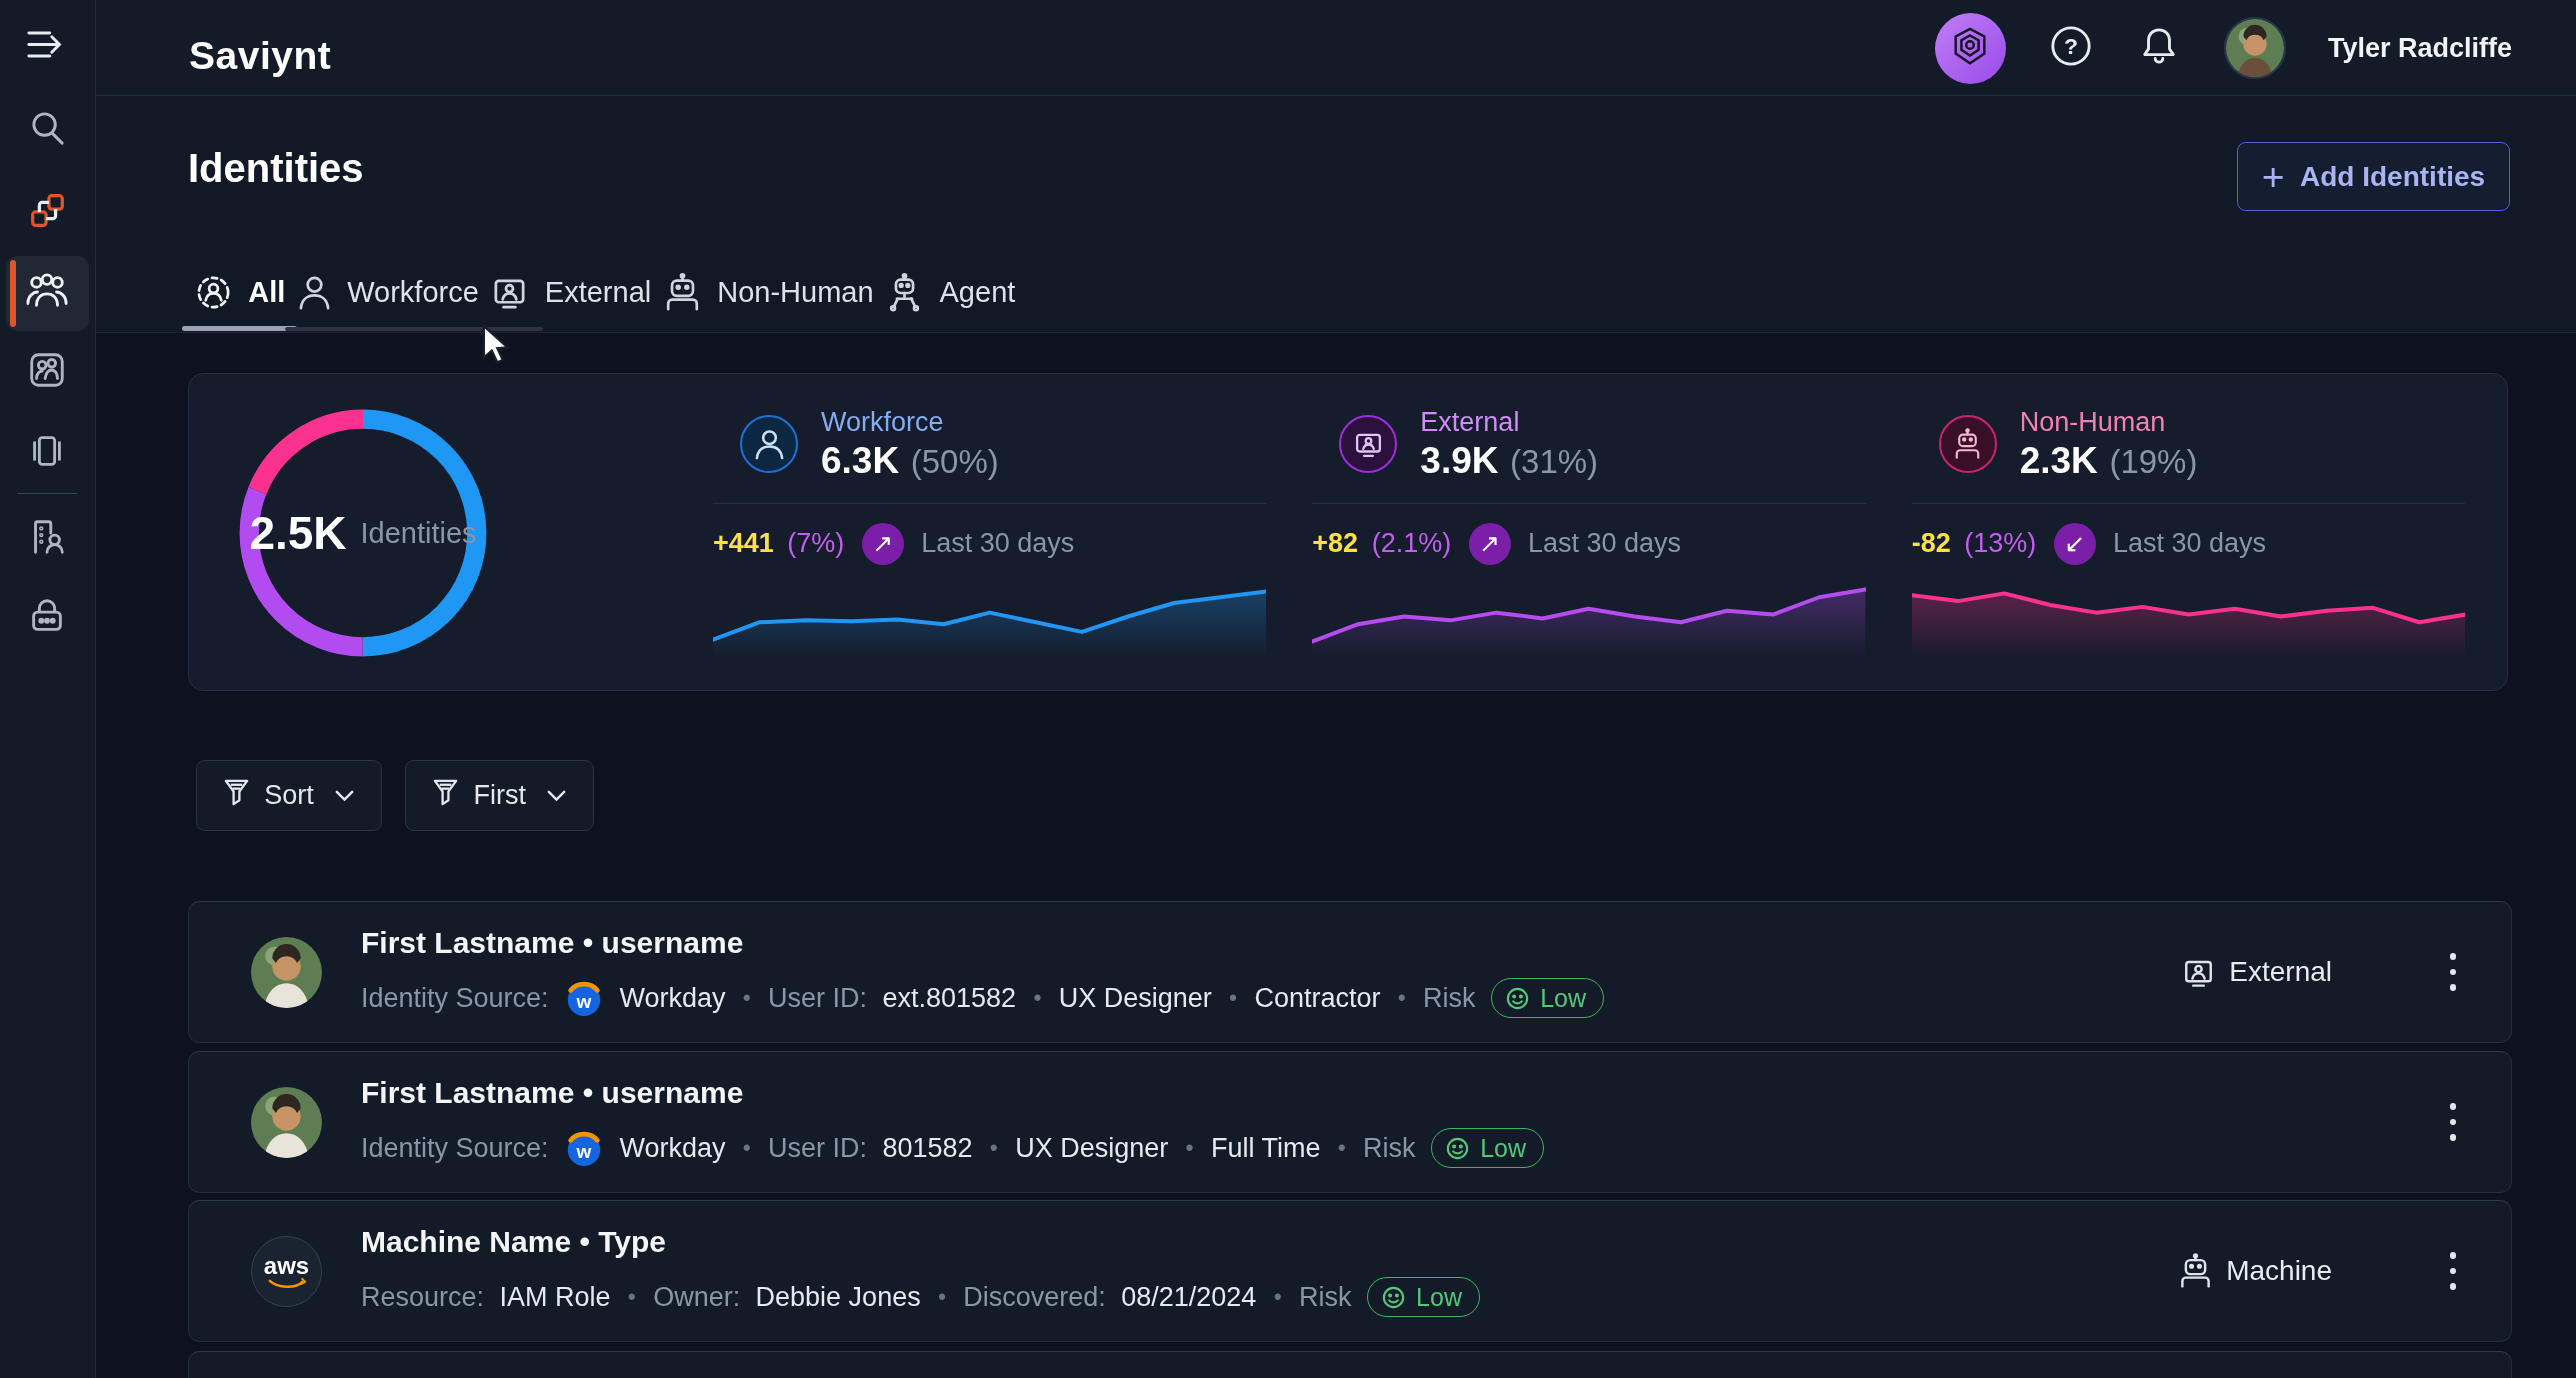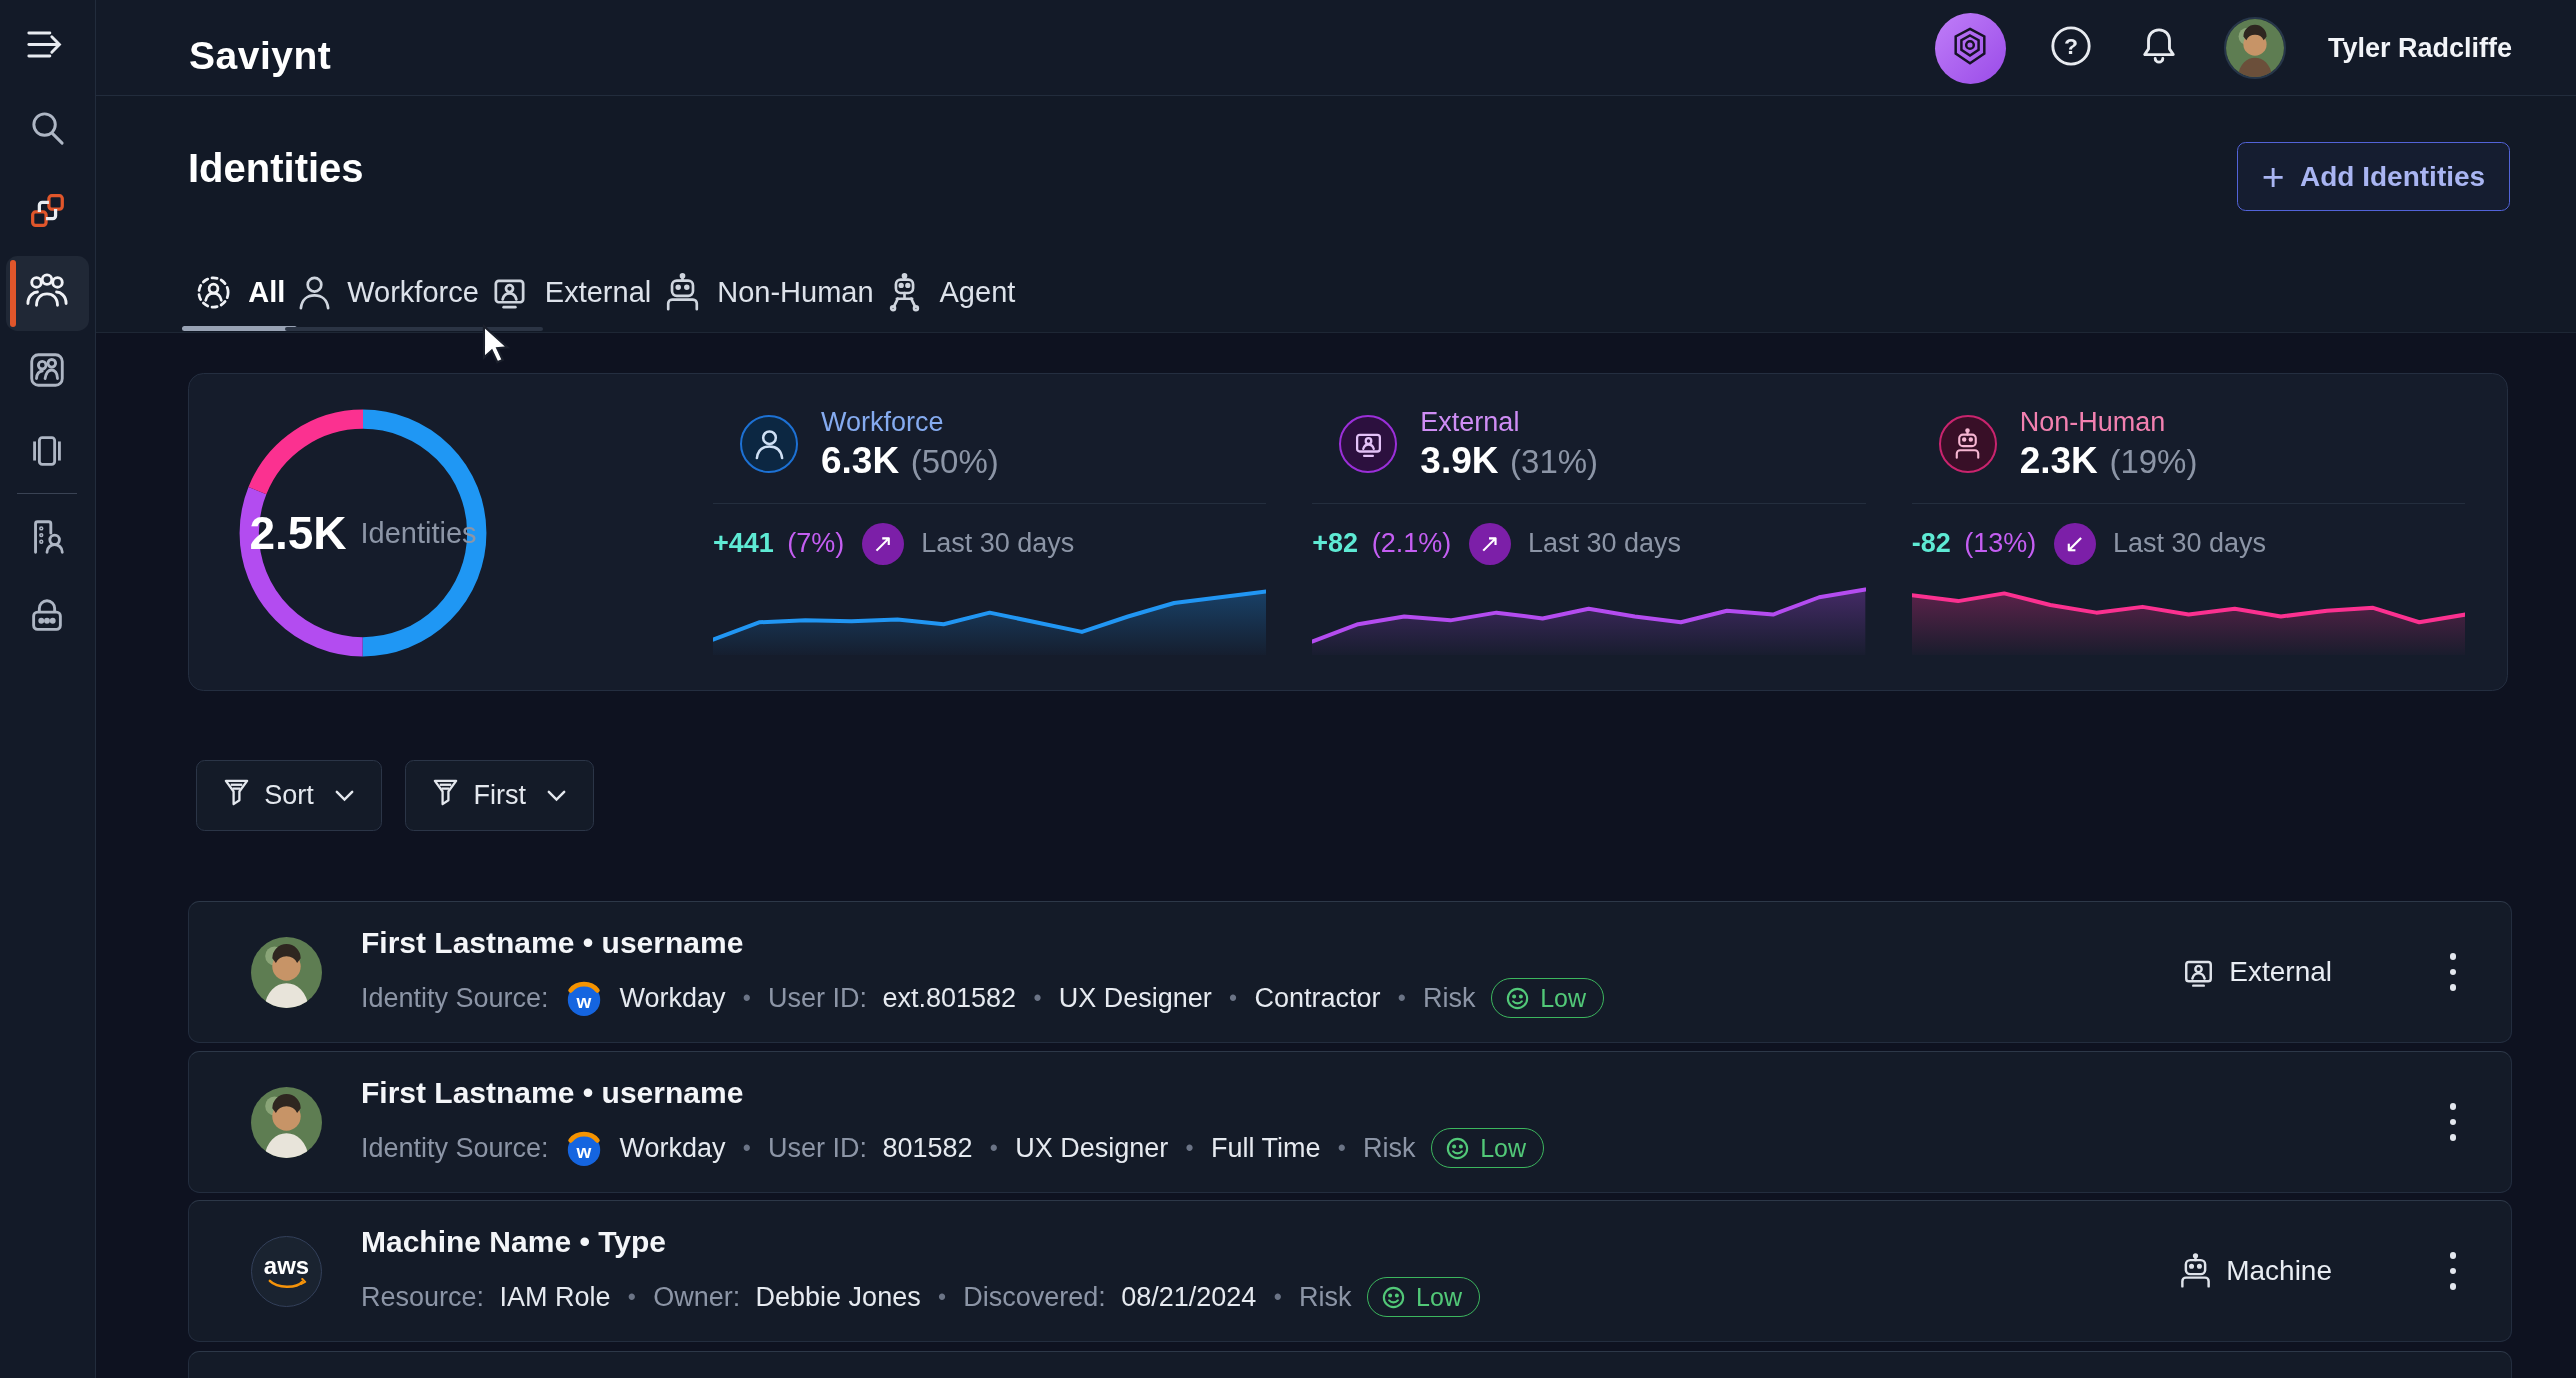--- a/index.html
+++ b/index.html
@@ -54,21 +54,21 @@
   .stat-value { font-size:37px; font-weight:bold; color:#ffffff; }
   .stat-share { font-size:33px; color:#8c95a6; }
   .col-workforce .stat-ring { background:#0c2742; border:2.9px solid #1d71d4; }
   .col-workforce .stat-label { color:#85abf0; }
   .col-external .stat-ring { background:#2c103e; border:2.9px solid #9b2fd9; }
   .col-external .stat-label { color:#cf8df5; }
   .col-nonhuman .stat-ring { background:#380f27; border:2.9px solid #c9246e; }
   .col-nonhuman .stat-label { color:#f280b0; }
   .stat-div { margin-top:21px; border-top:1.9px solid #242e3e; }
   .change-row { margin-top:19px; display:flex; align-items:center; gap:13.5px; font-size:27px; }
-  .chg { font-weight:bold; color:#5eead4; }
+  .chg { font-weight:bold; color:#fde047; }
   .chg-pct { color:#c45ef2; }
   .trend-badge { width:42px; height:42px; border-radius:50%; background:#7c1fa8; color:#ffffff; font-size:25px; display:flex; align-items:center; justify-content:center; margin:0 3.9px; }
   .period { color:#8c95a6; }
   .sparkline { margin-top:auto; width:100%; height:77px; display:block; }
 
   
   .toolbar { position:absolute; left:92px; top:427px; display:flex; gap:15.4px; }
   .search-box { width:760px; height:71px; background:#0f1520; border:1.9px solid #2b3547; border-radius:8.7px; display:flex; align-items:center; gap:15.4px; padding:0 21px; }
   .search-box input { flex:1; background:transparent; border:none; outline:none; color:#c9d1dd; font-size:26px; font-family:"Liberation Sans", sans-serif; }
   .search-box input::placeholder { color:#7e8899; }

